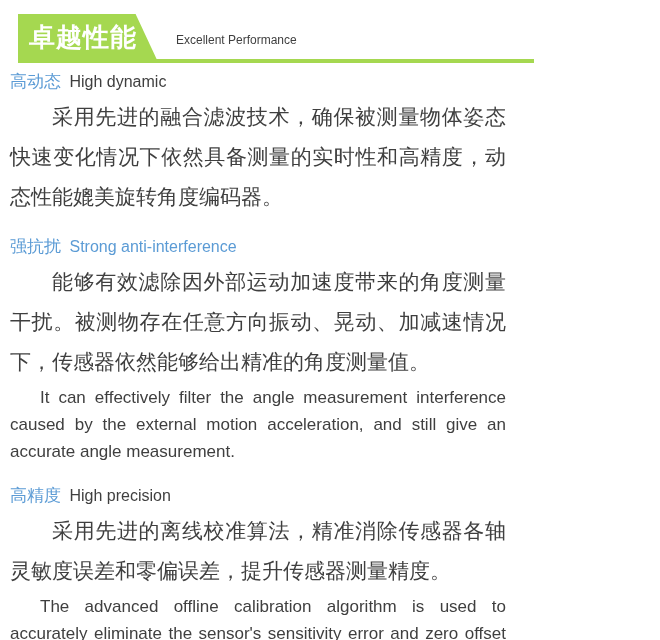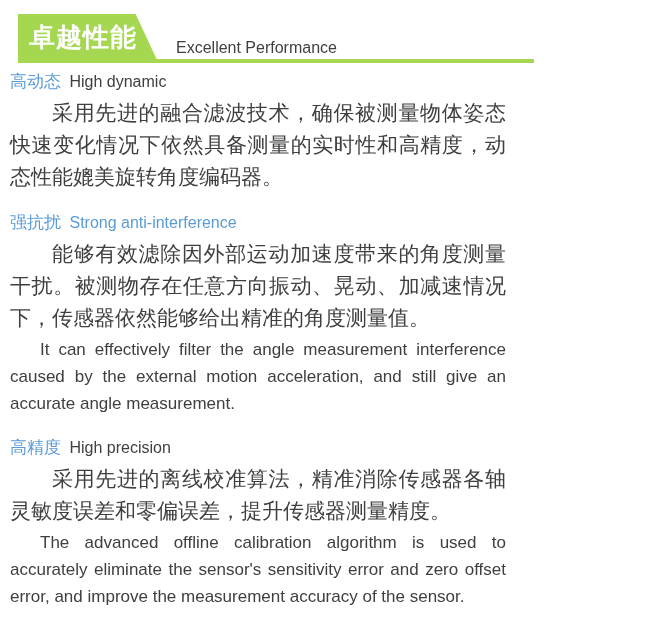--- a/index.html
+++ b/index.html
@@ -45,22 +45,22 @@
     line-height: 46px;
     font-size: 26px;
     font-weight: bold;
     letter-spacing: 1px;
     color: #ffffff;
     white-space: nowrap;
   }
   .hdr-title {
     position: absolute;
     left: 176px;
-    top: 39px;
-    font-size: 16px;
+    top: 33px;
+    font-size: 12px;
     color: #3F3F3F;
     white-space: nowrap;
   }
 
   
   .content {
     padding: 9px 28px 0 10px;
   }
   .section { margin: 0; }
   .sec-2 { margin-top: 21px; }
@@ -78,21 +78,21 @@
   .sec-heading .en {
     font-size: 16px;
     color: #3F3F3F;
     margin-left: 4px;
   }
   .sec-heading.all-blue .en { color: #5B9BD5; }
 
   .para-cn {
     margin: 5px 0 0 0;
     font-size: 21px;
-    line-height: 32px;
+    line-height: 40px;
     color: #3F3F3F;
     text-align: justify;
     text-indent: 2em;
   }
   .para-en {
     margin: 2px 0 0 0;
     font-size: 17px;
     line-height: 27px;
     color: #3F3F3F;
     text-align: justify;

